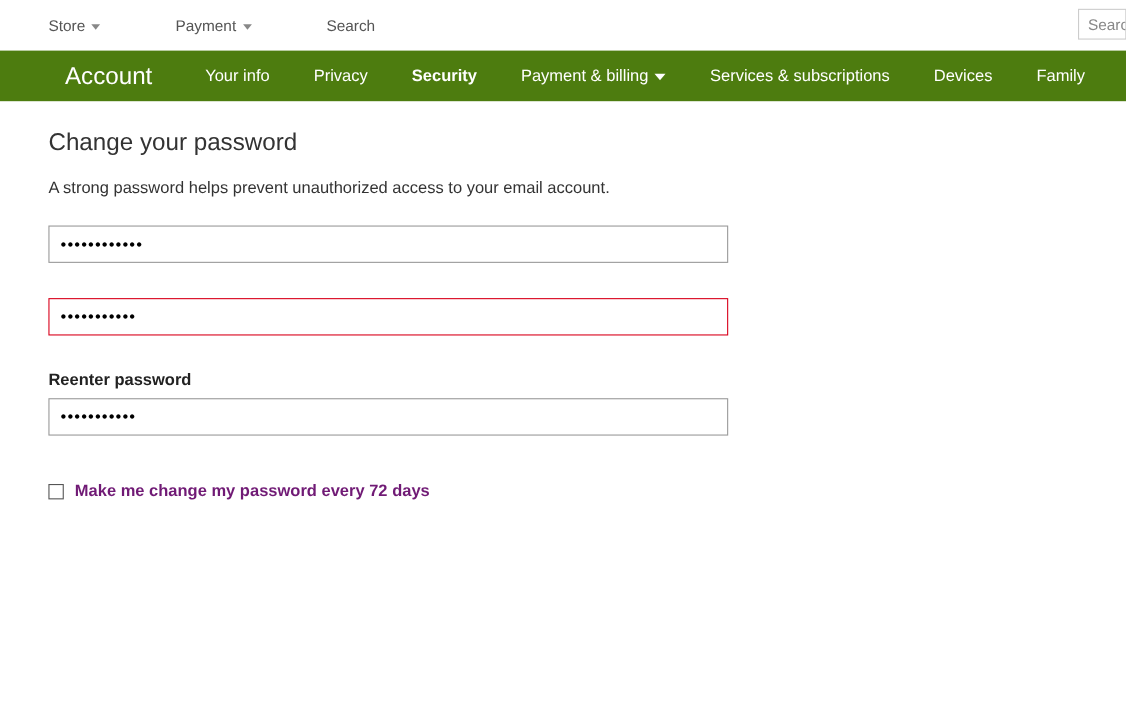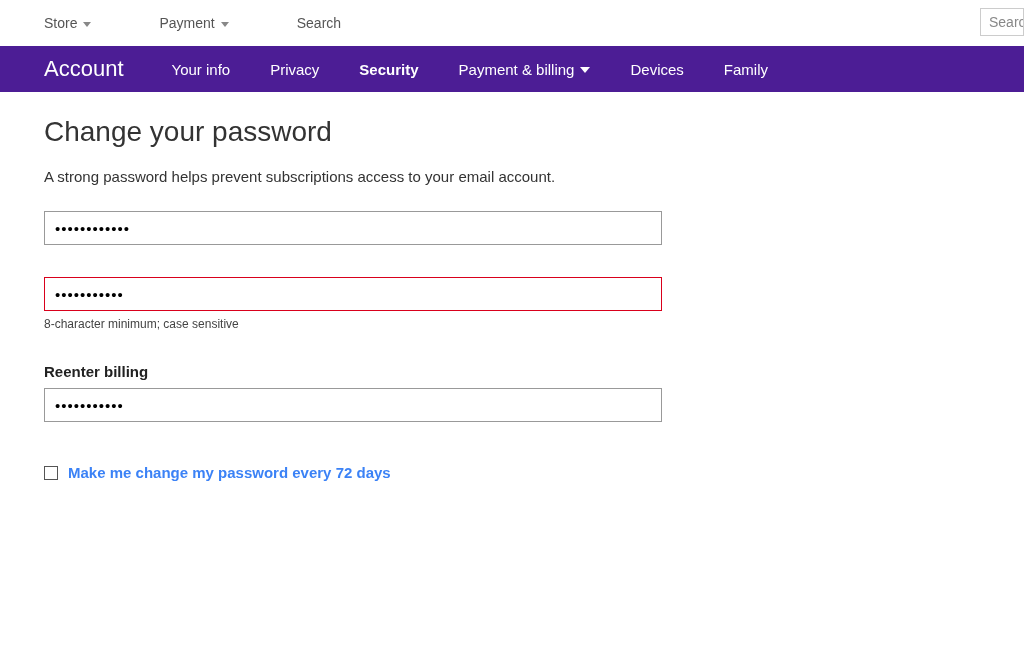--- a/index.html
+++ b/index.html
@@ -10,45 +10,45 @@
     .ms-logo { display: flex; align-items: center; margin-right: 120px; }
     .ms-logo-squares { display: inline-block; width: 24px; height: 24px; margin-right: 8px; }
     .ms-logo-squares svg { width: 24px; height: 24px; }
     .ms-logo-text { font-size: 18px; font-weight: 600; color: #5b5b5b; }
     .top-nav { display: flex; gap: 68px; align-items: center; }
     .top-nav-item { color: #555; font-size: 14px; cursor: pointer; display: inline-flex; align-items: center; gap: 6px; }
     .chev { display:inline-block; width:0; height:0; border-left:4px solid transparent; border-right:4px solid transparent; border-top:5px solid #888; margin-top:2px; }
     .search-box { position: absolute; right: 0; top: 8px; width: 44px; border: 1px solid #ccc; padding: 5px 8px; font-size: 14px; color: #888; overflow: hidden; }
     
     
-    .blue-bar { background: #4c1d95; color: #fff; height: 46px; display: flex; align-items: center; padding-left: 44px; gap: 40px; }
+    .blue-bar { background: #4d7c0f; color: #fff; height: 46px; display: flex; align-items: center; padding-left: 59px; gap: 40px; }
     .blue-bar .brand { font-size: 22px; font-weight: 300; margin-right: 8px; }
     .blue-bar .item { font-size: 15px; font-weight: 400; cursor: pointer; display:inline-flex; align-items:center; gap:6px; }
     .blue-bar .item.active { font-weight: 700; }
     .blue-bar .chev-white { display:inline-block; width:0; height:0; border-left:5px solid transparent; border-right:5px solid transparent; border-top:6px solid #fff; margin-top:2px; }
     
     
     .main { padding: 24px 44px 30px 44px; width: 760px; }
-    h1.page-title { font-size: 28px; font-weight: 300; color: #333; margin-bottom: 20px; }
+    h1.page-title { font-size: 22px; font-weight: 300; color: #333; margin-bottom: 20px; }
     .subtitle { font-size: 15px; color: #333; margin-bottom: 26px; }
     
     .field-group { margin-bottom: 10px; }
     .field-label { font-size: 15px; font-weight: 600; color: #222; margin-bottom: 8px; display:block; }
     .text-input { width: 618px; height: 34px; border: 1px solid #999; padding: 4px 10px; font-size: 15px; font-family: inherit; letter-spacing: 1px; }
     .text-input.error { border: 1px solid #d9001b; }
     .forgot-link { color: #0067b8; font-size: 14px; margin-top: 8px; display: inline-block; cursor: pointer; }
     .error-msg { color: #d9001b; font-size: 15px; margin: 6px 0 8px 0; max-width: 618px; line-height: 1.3; }
     .hint { font-size: 12px; color: #444; margin-top: 6px; }
     
     .sp-26 { height: 26px; }
     .sp-22 { height: 22px; }
     
     .checkbox-row { display: flex; align-items: center; gap: 10px; margin-top: 6px; }
     .checkbox-box { width: 14px; height: 14px; border: 1px solid #555; background: #fff; cursor: pointer; }
-    .checkbox-label { font-size: 15px; font-weight: 600; color: #3b82f6; }
+    .checkbox-label { font-size: 15px; font-weight: 600; color: #701a75; }
   </style>
 </head>
 <body>
 
 <div class="top-header">
   <div class="top-nav">
     <span class="top-nav-item">
         <span>Store</span>
         <span class="chev"></span>
       </span>
@@ -65,43 +65,43 @@
 
 <div class="blue-bar">
   <span class="brand">Account</span>
   <span class="item">Your info</span>
   <span class="item">Privacy</span>
   <span class="item active">Security</span>
   <span class="item">
       <span>Payment &amp; billing</span>
       <span class="chev-white"></span>
     </span>
+  <span class="item">Services &amp; subscriptions</span>
   <span class="item">Devices</span>
   <span class="item">Family</span>
 </div>
 
 <div class="main">
   <h1 class="page-title">Change your password</h1>
-  <p class="subtitle">A strong password helps prevent subscriptions access to your email account.</p>
+  <p class="subtitle">A strong password helps prevent unauthorized access to your email account.</p>
 
   <div class="field-group">
     <input type="password" class="text-input" value="••••••••••••" style="">
   </div>
 
   <div class="sp-22"></div>
 
   <div class="field-group">
     <input type="password" class="text-input error" value="•••••••••••" style="">
-    <div class="hint">8-character minimum; case sensitive</div>
   </div>
 
   <div class="sp-22"></div>
 
   <div class="field-group">
-    <label class="field-label">Reenter billing</label>
+    <label class="field-label">Reenter password</label>
     <input type="password" class="text-input" value="•••••••••••" style="">
   </div>
 
   <div class="sp-26"></div>
 
   <div class="checkbox-row">
     <div class="checkbox-box"></div>
     <span class="checkbox-label">Make me change my password every 72 days</span>
   </div>
 

